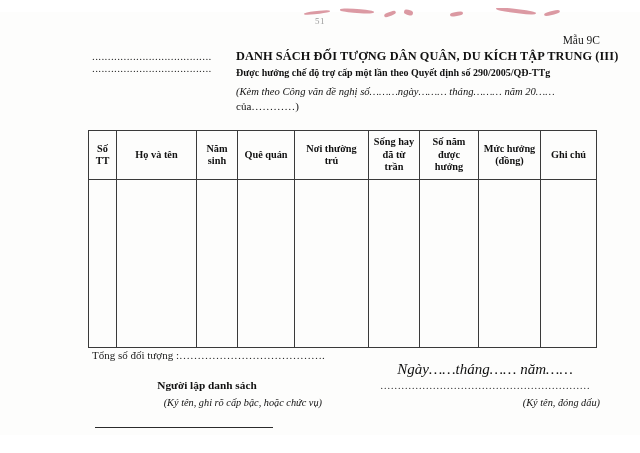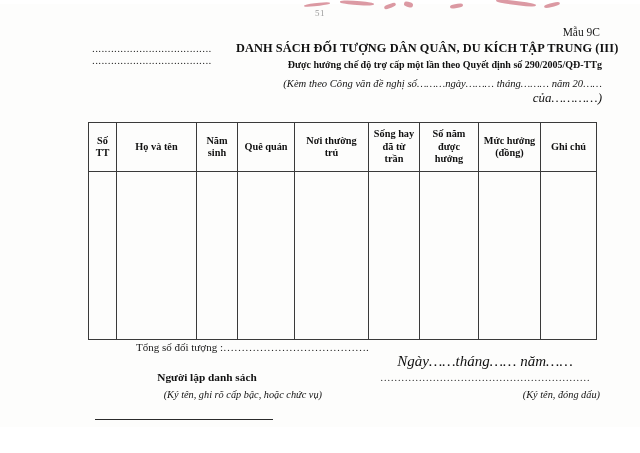--- a/index.html
+++ b/index.html
@@ -12,21 +12,21 @@
     height: 453px;
     position: relative;
     overflow: hidden;
     font-family: "Liberation Serif", "DejaVu Serif", serif;
     color: #111111;
     -webkit-font-smoothing: antialiased;
   }
 
   .page {
     position: absolute;
-    left: 0; top: 4px;
+    left: 0; top: 12px;
     width: 640px;
     height: 423px;
     background: #fdfdfc;
   }
 
   
   .scan-marks {
     position: absolute;
     left: 300px;
     top: -4px;
@@ -83,21 +83,21 @@
     overflow: hidden;
     white-space: nowrap;
     letter-spacing: 0.4px;
   }
 
   .title-block {
     position: absolute;
     left: 236px;
     top: 36px;
     width: 366px;
-    text-align: right;
+    text-align: left;
   }
   .doc-title {
     font-size: 12.3px;
     font-weight: bold;
     letter-spacing: 0.1px;
     white-space: nowrap;
     line-height: 16px;
   }
   .doc-subtitle {
     font-size: 10px;
@@ -107,22 +107,21 @@
     margin-top: 1px;
   }
   .doc-ref1 {
     font-size: 10.6px;
     font-style: italic;
     line-height: 14px;
     margin-top: 4px;
     white-space: nowrap;
   }
   .doc-ref2 {
-    font-size: 13px;
-    font-style: italic;
+    font-size: 11px;
     line-height: 14px;
     white-space: nowrap;
   }
 
   
   table.list-table {
     position: absolute;
     left: 88px;
     top: 118px;
     width: 508px;
@@ -153,21 +152,20 @@
     position: absolute;
     left: 92px;
     top: 336px;
     width: 320px;
   }
   .total-line {
     font-size: 11px;
     line-height: 15px;
     white-space: nowrap;
     color: #1a1a1a;
-    margin-left: 44px;
   }
 
   .signer-left {
     position: absolute;
     left: 92px;
     top: 366px;
     width: 230px;
     text-align: center;
   }
   .signer-right {

